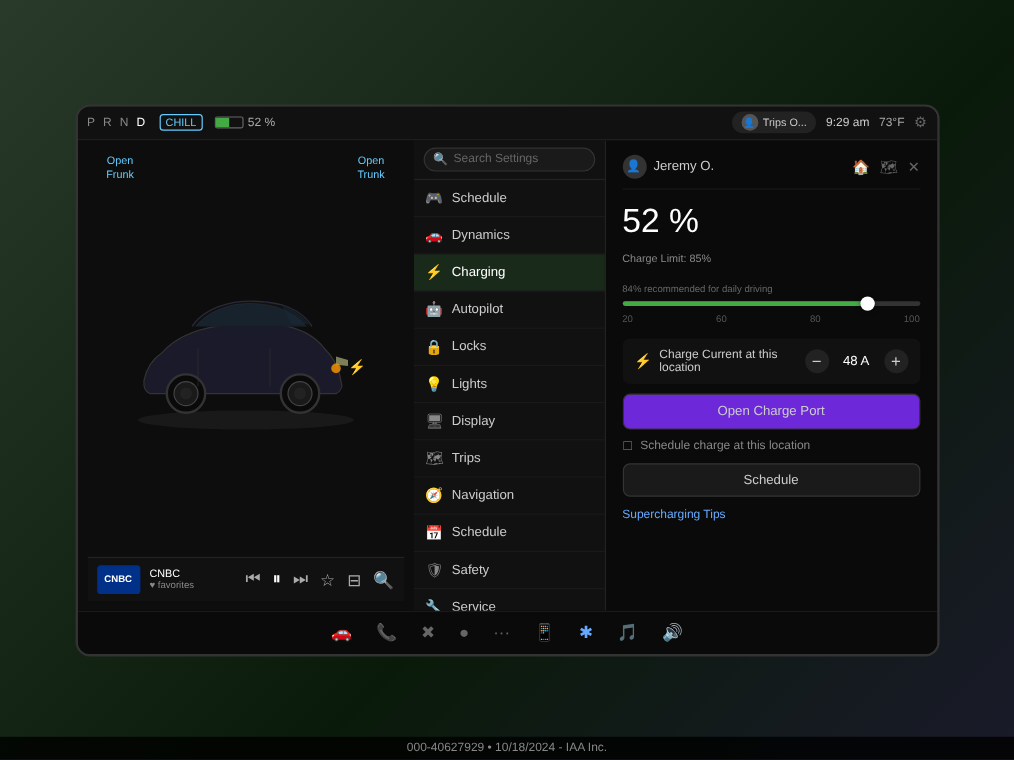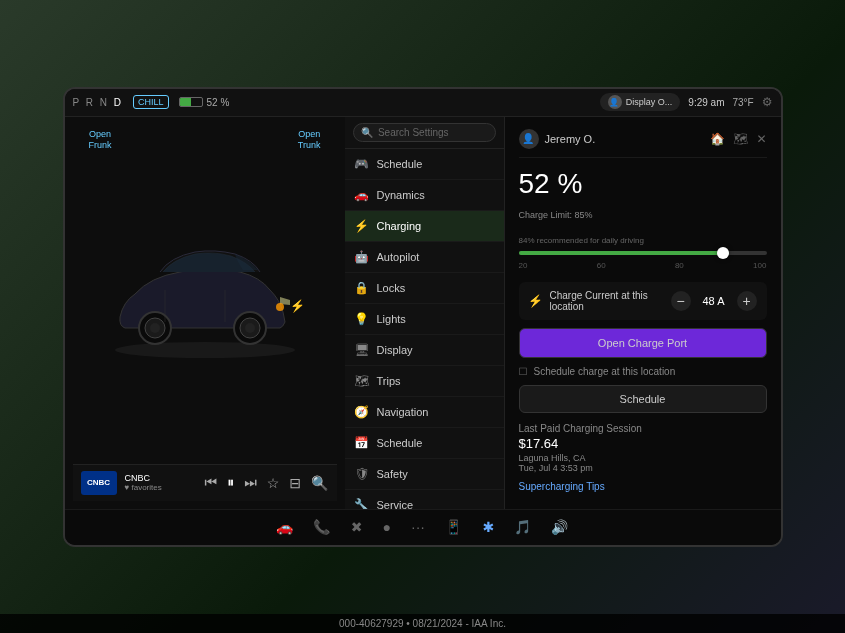--- a/index.html
+++ b/index.html
@@ -599,21 +599,21 @@
         <div class="battery-info">
           <div class="battery-bar">
             <div class="battery-fill"></div>
           </div>
           <span>52 %</span>
         </div>
       </div>
       <div class="status-right">
         <div class="profile-pill">
           <div class="profile-icon">👤</div>
-          <span>Display O...</span>
+          <span>Trips O...</span>
         </div>
         <span class="time-display">9:29 am</span>
         <span class="temp-display">73°F</span>
         <span class="header-icon-btn">⚙</span>
       </div>
     </div>
 
     <div class="main-content">
 
       <div class="left-panel">
@@ -782,41 +782,35 @@
 
         
         <div class="schedule-row">
           <span class="schedule-check">☐</span>
           <span class="schedule-label">Schedule charge at this location</span>
         </div>
 
         <button class="schedule-btn">Schedule</button>
 
         
-        <div class="last-paid-session">
-          <div class="last-paid-title">Last Paid Charging Session</div>
-          <div class="last-paid-amount">$17.64</div>
-          <div class="last-paid-location">Laguna Hills, CA</div>
-          <div class="last-paid-date">Tue, Jul 4 3:53 pm</div>
-        </div>
 
         
         <div class="supercharging-tips">Supercharging Tips</div>
       </div>
     </div>
 
     <div class="taskbar">
       <span class="taskbar-icon">🚗</span>
       <span class="taskbar-icon">📞</span>
       <span class="taskbar-icon">✖</span>
       <span class="taskbar-icon">●</span>
       <span class="taskbar-icon">···</span>
       <span class="taskbar-icon">📱</span>
       <span class="taskbar-icon bluetooth">✱</span>
       <span class="taskbar-icon spotify">🎵</span>
       <span class="taskbar-icon">🔊</span>
     </div>
   </div>
 
   <div class="caption-bar">
-    <span>000-40627929 • 08/21/2024 - IAA Inc.</span>
+    <span>000-40627929 • 10/18/2024 - IAA Inc.</span>
   </div>
 </div>
 
 </body></html>

